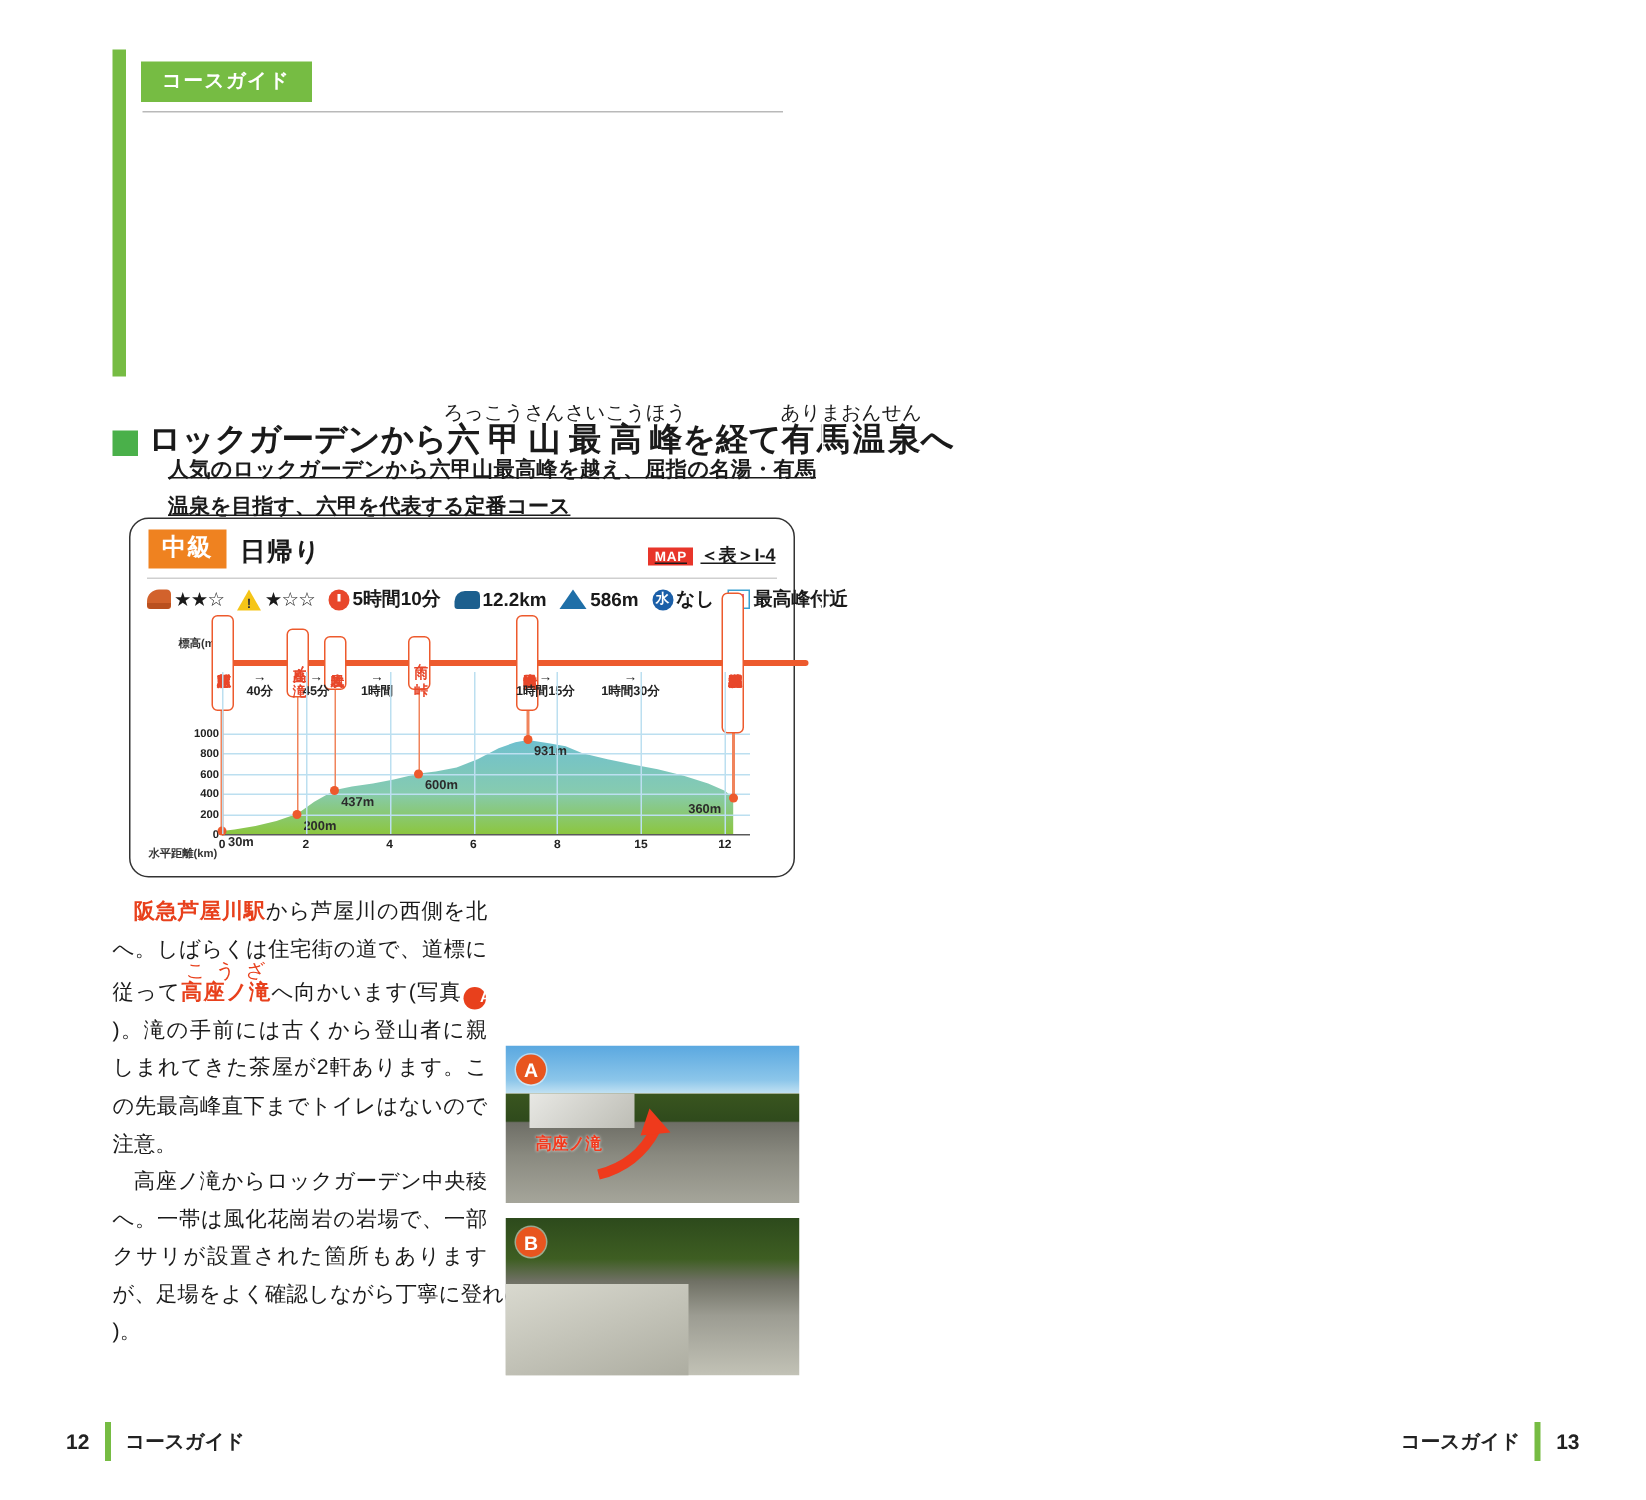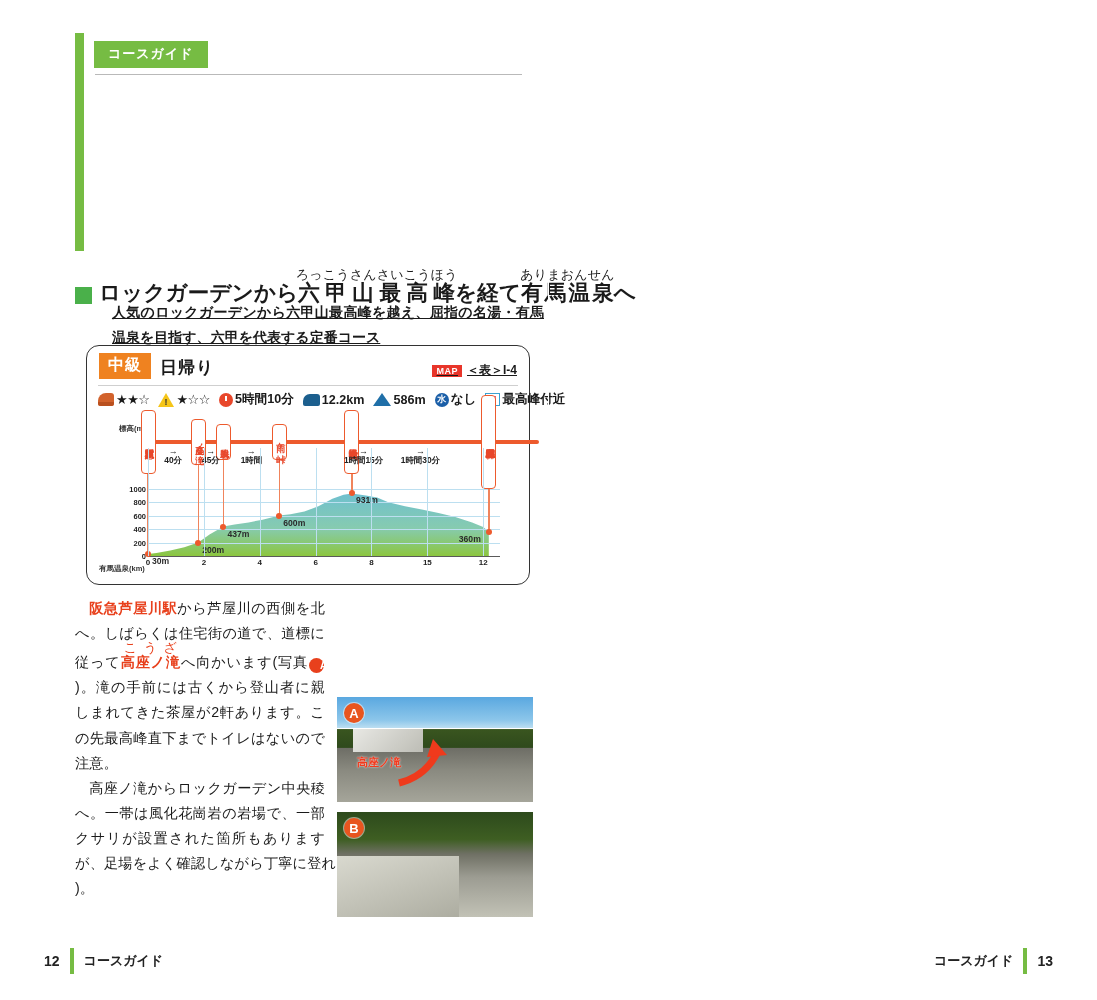--- a/index.html
+++ b/index.html
@@ -209,21 +209,21 @@
           <span class="ic ic-wc">
               <span class="m"></span>
               <span class="f"></span>
             </span>
           <span>最高峰付近</span>
         </span>
       </div>
 
       <div class="chart">
         <div class="axis-label-y">標高(m)</div>
-        <div class="axis-label-x">有馬温泉(km)</div>
+        <div class="axis-label-x">水平距離(km)</div>
 
         <div class="yticks" id="yticks">
             <div class="ytick" style="top: 74px;">0</div>
             <div class="ytick" style="top: 60.5455px;">200</div>
             <div class="ytick" style="top: 47.0909px;">400</div>
             <div class="ytick" style="top: 33.6364px;">600</div>
             <div class="ytick" style="top: 20.1818px;">800</div>
             <div class="ytick" style="top: 6.72727px;">1000</div>
           </div>
         <div class="plot" id="plot">

